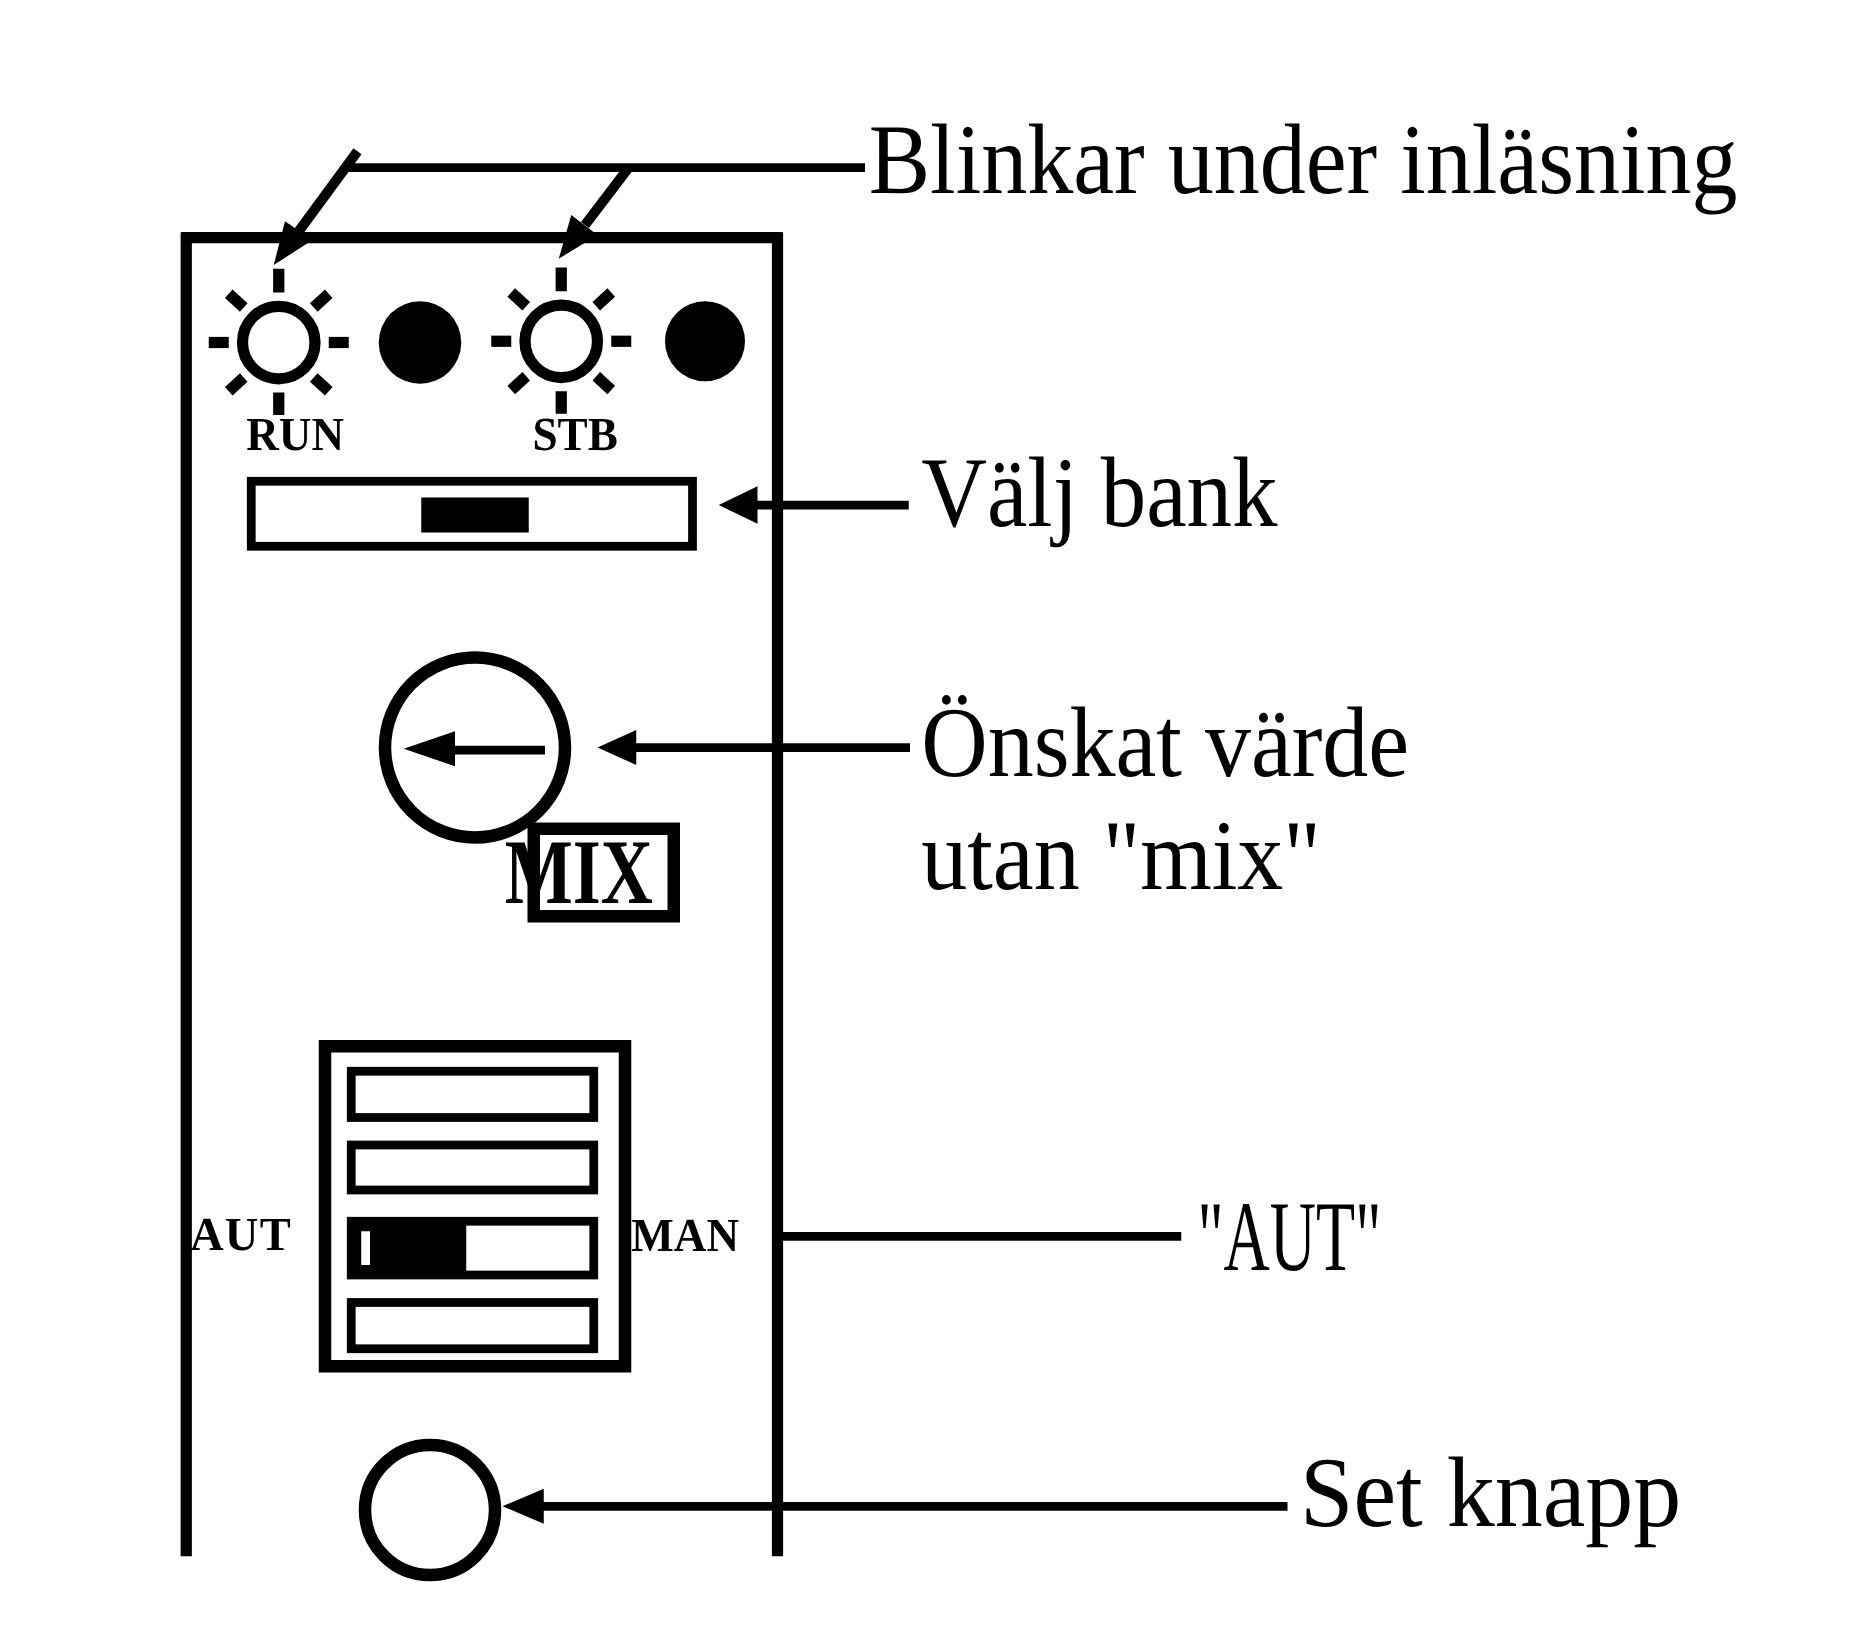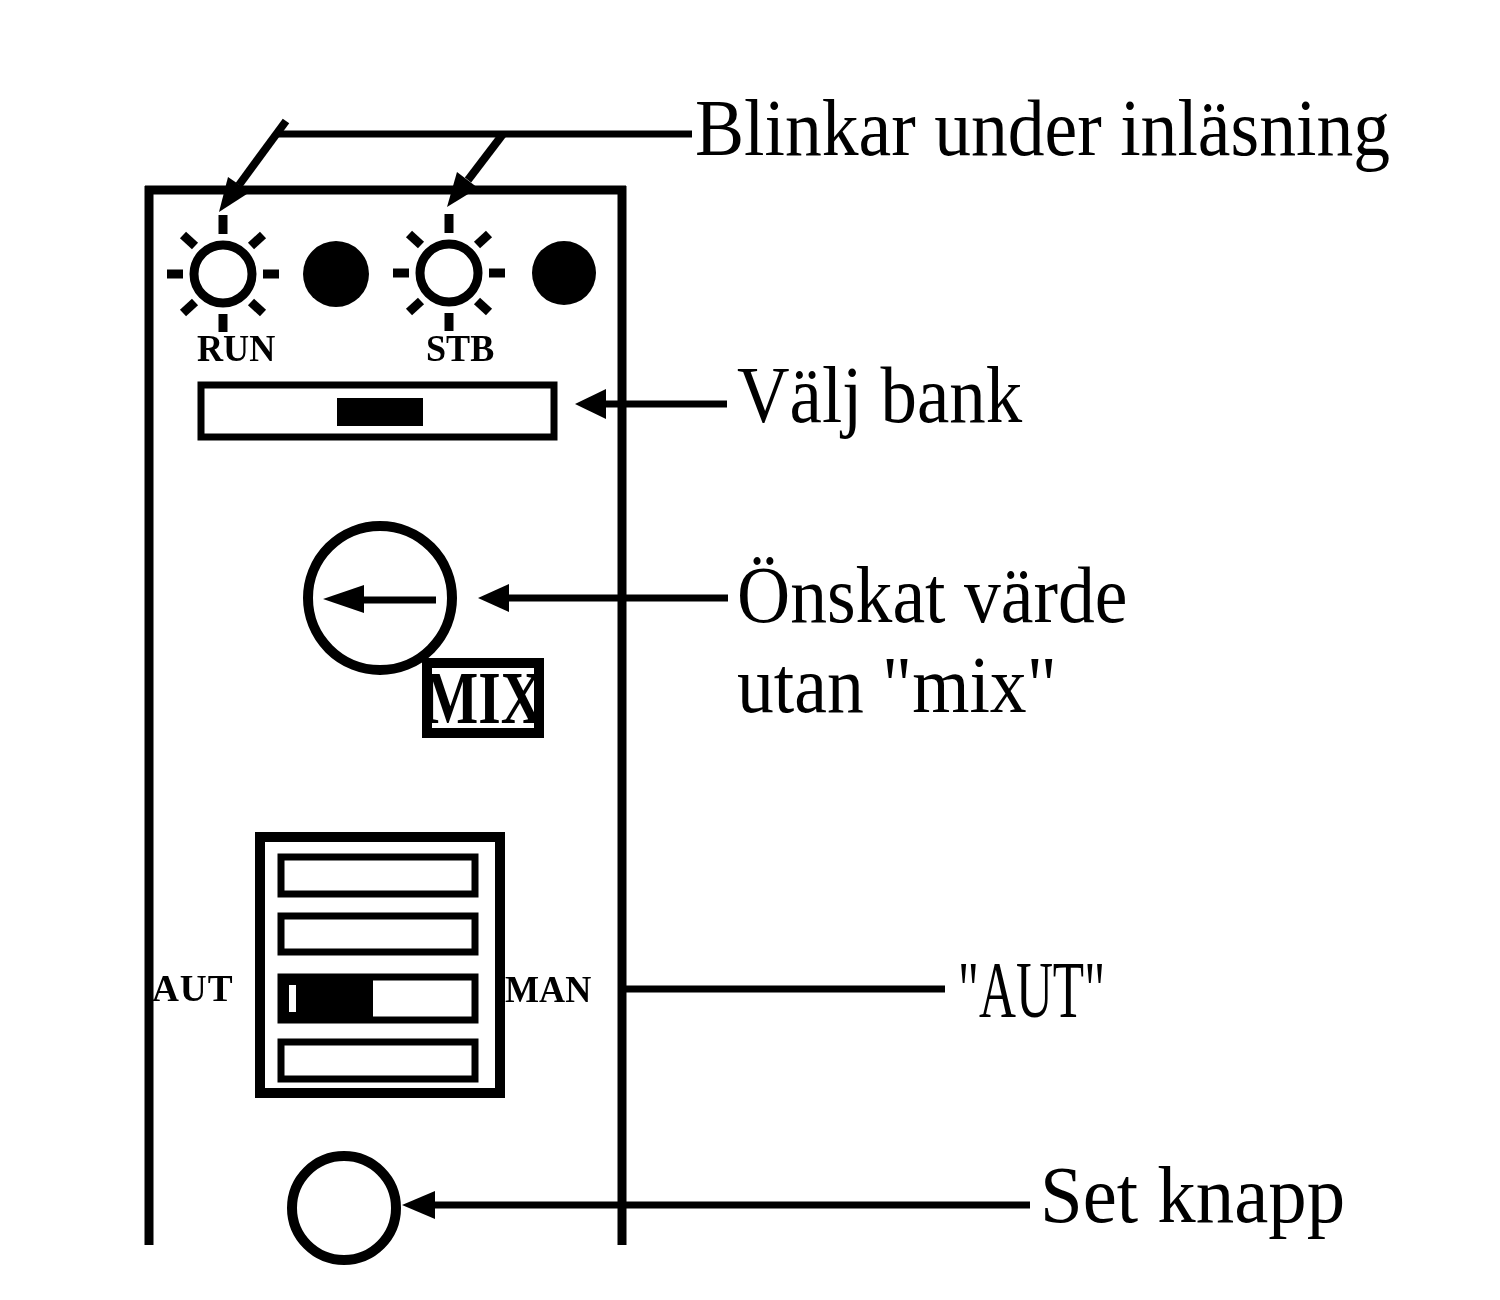--- a/index.html
+++ b/index.html
@@ -13,21 +13,21 @@
   .ann {
     position:absolute; font-size:80px; line-height:80px;
     white-space:pre; transform-origin:0 0; color:#000;
   }
   .plabel {
     position:absolute; font-size:38px; line-height:38px; font-weight:bold;
     white-space:pre; transform-origin:0 0; color:#000;
   }
   .mixbox {
     position:absolute; left:427px; top:663px; width:112px; height:70px;
-    display:flex; align-items:center; justify-content:center;
+    display:flex; align-items:center; justify-content:flex-end;
   }
   .mixbox span {
     font-weight:bold; font-size:74px; line-height:74px;
     transform:scaleX(0.78); transform-origin:50% 50%; white-space:pre;
   }
 </style>
 </head>
 <body>
 
 <div class="stage">

